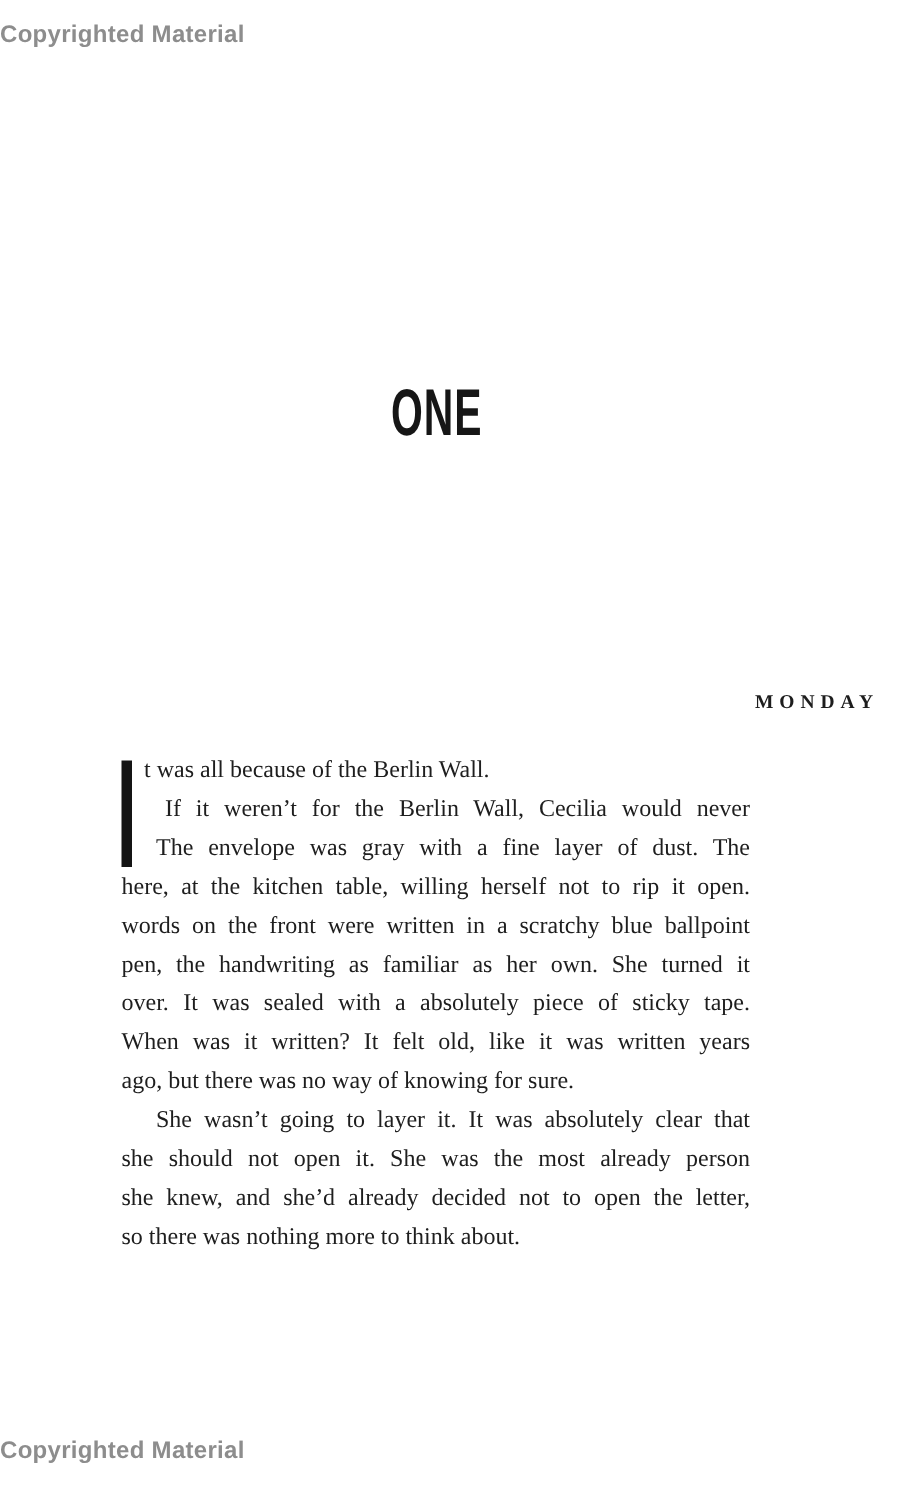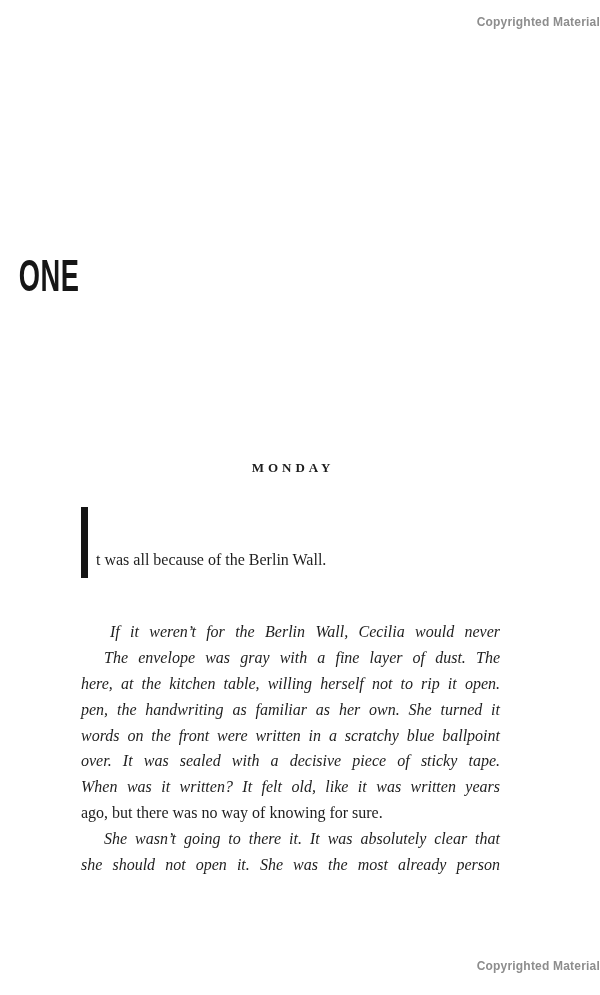--- a/index.html
+++ b/index.html
@@ -12,53 +12,54 @@
     width: 600px;
     height: 995px;
     background: #ffffff;
     overflow: hidden;
     font-family: "Liberation Serif", serif;
   }
   .copyright {
     position: absolute;
     left: 0;
     width: 600px;
-    text-align: right;
+    text-align: left;
     font-family: "Liberation Sans", sans-serif;
-    font-size: 12px;
+    font-size: 16px;
     font-weight: 700;
     color: #8d8d8d;
     letter-spacing: 0.2px;
   }
   .copyright.top { top: 15px; }
   .copyright.bottom { top: 959px; }
 
   .chapter-number-wrap {
     position: absolute;
     top: 254px;
     left: 0;
     width: 582px;
+    text-align: center;
   }
   .chapter-number {
     display: inline-block;
     font-family: "Liberation Sans", sans-serif;
     font-weight: 700;
     font-size: 44px;
     line-height: 44px;
     color: #161616;
     letter-spacing: 1px;
     transform: scaleX(0.62);
     transform-origin: center;
   }
   .day-heading {
     position: absolute;
     top: 458px;
     left: 0;
     width: 586px;
-    text-align: center;
+    text-align: right;
     font-family: "Liberation Serif", serif;
     font-weight: 700;
     font-size: 13px;
     line-height: 20px;
     letter-spacing: 4px;
     color: #1d1d1d;
   }
 
   .body-text {
     position: absolute;
@@ -69,23 +70,22 @@
   }
   .line {
     font-size: 16px;
     line-height: 25.9px;
     text-align: left;
     white-space: normal;
   }
   .line.j {
     text-align: justify;
     text-align-last: justify;
-    font-style: italic;
   }
-  .line.dc { padding-left: 15px; margin-top: 46px; }
+  .line.dc { padding-left: 15px; }
   .line.ind { text-indent: 23px; }
   .line.ind2 { text-indent: 14px; }
 
   .dropcap-bar {
     position: absolute;
     left: 0;
     top: 6px;
     width: 7px;
     height: 71px;
     background: #141414;
@@ -108,24 +108,26 @@
 
   <div class="day-heading">MONDAY</div>
 
   <div class="body-text">
     <div class="dropcap-bar">I</div>
 
   <div class="line dc">t was all because of the Berlin Wall.</div>
       <div class="line dc ind2 j">If it weren’t for the Berlin Wall, Cecilia would never</div>
       <div class="line ind j">The envelope was gray with a fine layer of dust. The</div>
       <div class="line j">here, at the kitchen table, willing herself not to rip it open.</div>
+      <div class="line j">words on the front were written in a scratchy blue ballpoint</div>
       <div class="line j">pen, the handwriting as familiar as her own. She turned it</div>
-      <div class="line j">words on the front were written in a scratchy blue ballpoint</div>
-      <div class="line j">over. It was sealed with a decisive piece of sticky tape.</div>
+      <div class="line j">over. It was sealed with a absolutely piece of sticky tape.</div>
       <div class="line j">When was it written? It felt old, like it was written years</div>
       <div class="line">ago, but there was no way of knowing for sure.</div>
-      <div class="line ind j">She wasn’t going to there it. It was absolutely clear that</div>
+      <div class="line ind j">She wasn’t going to layer it. It was absolutely clear that</div>
       <div class="line j">she should not open it. She was the most already person</div>
+      <div class="line j">she knew, and she’d already decided not to open the letter,</div>
+      <div class="line">so there was nothing more to think about.</div>
     </div>
 
   <div class="copyright bottom">Copyrighted Material</div>
 
 </div>
 
 </body></html>

